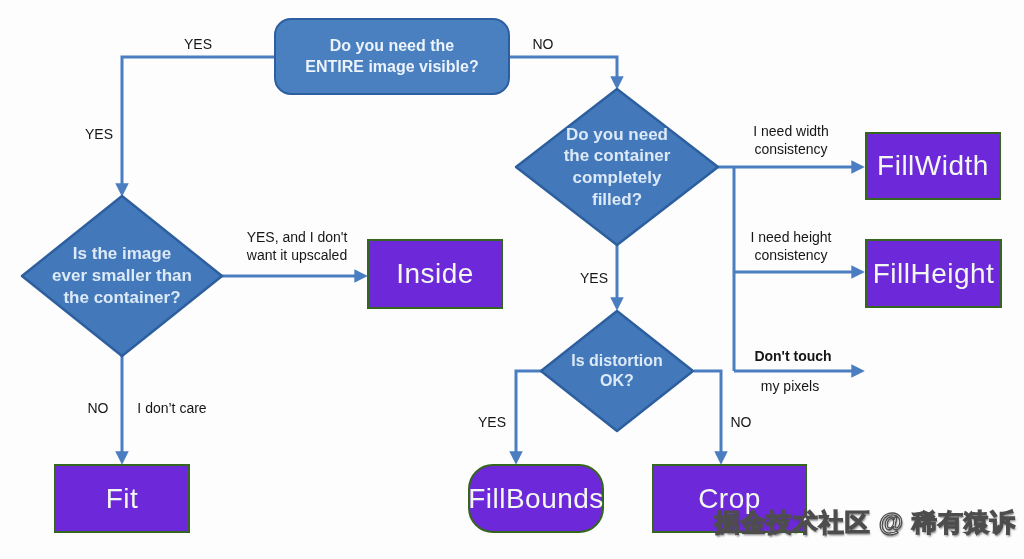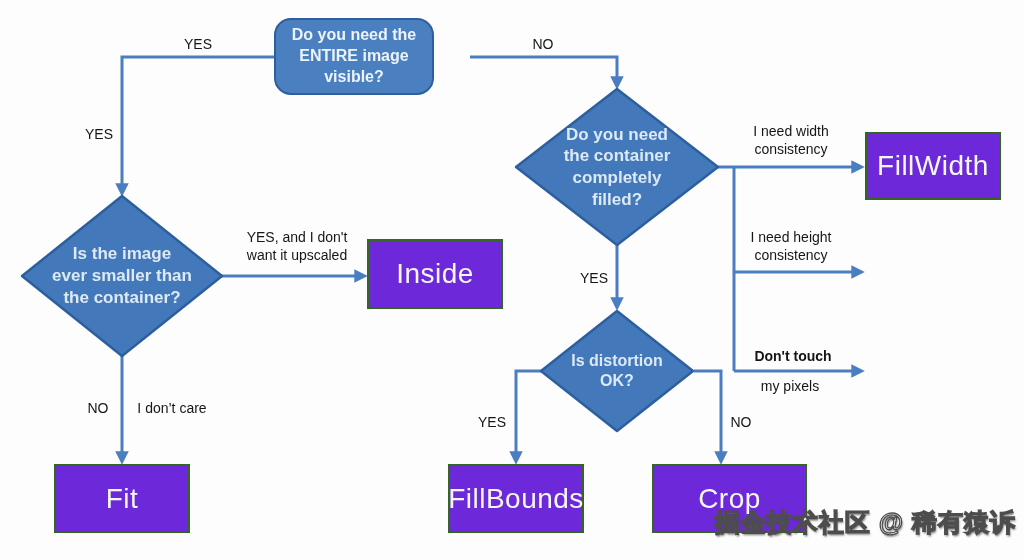--- a/index.html
+++ b/index.html
@@ -9,42 +9,42 @@
   }
   .wires { position:absolute; left:0; top:0; width:1024px; height:559px; }
 
   
   .node-text {
     position:absolute; display:flex; align-items:center; justify-content:center;
     text-align:center; color:#dce9f7; font-weight:600; white-space:pre-line;
     line-height:1.28; pointer-events:none;
   }
   .start-box {
-    position:absolute; left:274px; top:18px; width:160px; height:77px;
+    position:absolute; left:274px; top:18px; width:236px; height:77px;
     background:#4a80c0; border:2.5px solid #2d5f9f; border-radius:17px;
     box-sizing:border-box; display:flex; align-items:center; justify-content:center;
     color:#ecf3fb; font-size:16px; font-weight:600; line-height:1.3;
     white-space:pre-line; text-align:center;
   }
   .smaller-text    { left:32px;  top:226px; width:180px; height:100px; font-size:17px; }
   .filled-text     { left:527px; top:117px; width:180px; height:100px; font-size:17px; }
   .distortion-text { left:547px; top:341px; width:140px; height:60px;  font-size:16px; }
 
   
   .result {
     position:absolute; background:#6d28d9; border:2px solid #35661f;
     box-sizing:border-box; display:flex; align-items:center; justify-content:center;
     color:#f2f8ef; font-size:28px; letter-spacing:0.5px;
   }
   .r-inside     { left:367px; top:239px; width:136px; height:70px; }
   .r-fillwidth  { left:865px; top:132px; width:136px; height:68px; }
   .r-fillheight { left:865px; top:239px; width:137px; height:69px; }
   .r-none       { left:865px; top:337px; width:137px; height:68px; }
   .r-fit        { left:54px;  top:464px; width:136px; height:69px; }
-  .r-fillbounds { left:448px; top:464px; width:136px; height:69px; }
+  .r-fillbounds { left:468px; top:464px; width:136px; height:69px;border-radius:25px; }
   .r-crop       { left:652px; top:464px; width:155px; height:69px; }
 
   
   .lbl {
     position:absolute; transform:translate(-50%,-50%);
     font-size:14px; color:#161616; white-space:pre-line; text-align:center;
     line-height:1.3; pointer-events:none;
   }
   .lbl-yes-top        { left:198px; top:44px; }
   .lbl-no-top         { left:543px; top:44px; }
@@ -107,20 +107,21 @@
 the container?</div>
   <div class="node-text filled-text">Do you need
 the container
 completely
 filled?</div>
   <div class="node-text distortion-text">Is distortion
 OK?</div>
 
   <div class="result r-inside">Inside</div>
   <div class="result r-fillwidth">FillWidth</div>
+  <div class="result r-fillheight">FillHeight</div>
   <div class="result r-fit">Fit</div>
   <div class="result r-fillbounds">FillBounds</div>
   <div class="result r-crop">Crop</div>
 
   <div class="lbl lbl-yes-top">YES</div>
   <div class="lbl lbl-no-top">NO</div>
   <div class="lbl lbl-yes-left">YES</div>
   <div class="lbl lbl-yes-upscaled">YES, and I don't
 want it upscaled</div>
   <div class="lbl lbl-width">I need width

